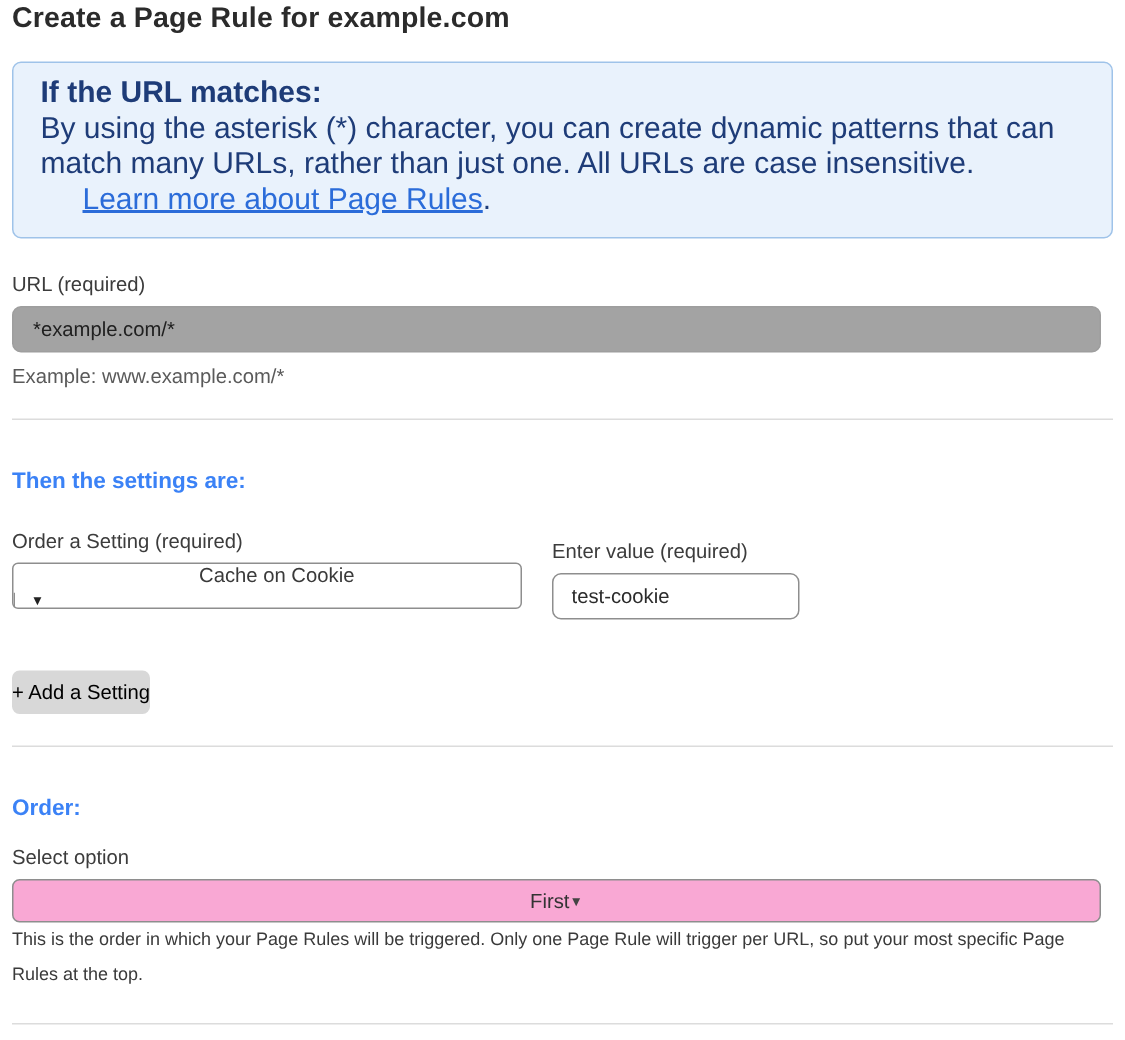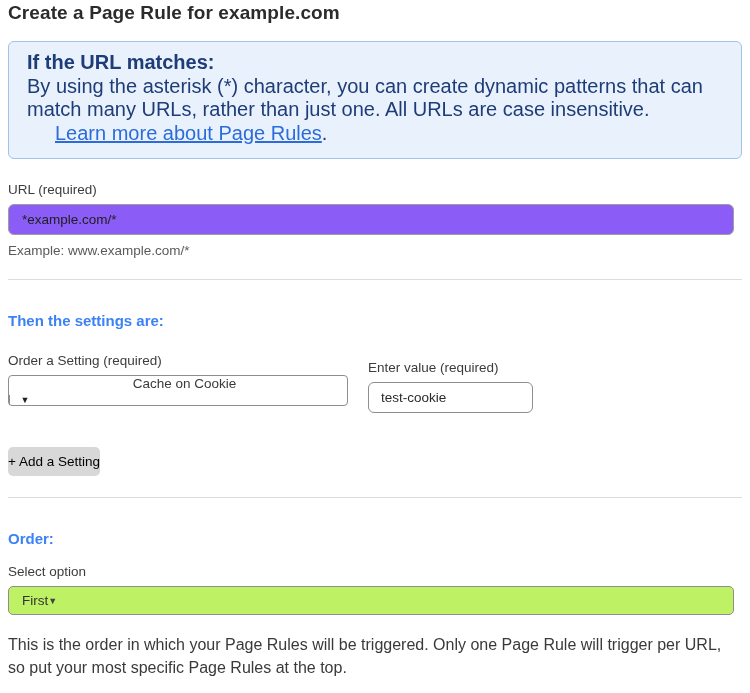--- a/index.html
+++ b/index.html
@@ -44,21 +44,21 @@
     display: block;
     margin-top: 23px;
     font-size: 13.5px;
     color: #3c3c3c;
   }
   .url-input {
     display: block;
     width: 726px;
     height: 31px;
     margin-top: 7px;
-    background: #8b5cf6;
+    background: #a3a3a3;
     border: 1px solid #9e9e9e;
     border-radius: 6px;
     padding: 0 13px;
     font-family: "Liberation Sans", sans-serif;
     font-size: 13.5px;
     color: #202020;
   }
   .helper-text {
     margin-top: 8px;
     font-size: 13.5px;
@@ -133,38 +133,38 @@
     font-size: 13.5px;
     cursor: pointer;
     white-space: nowrap;
   }
   .add-setting-btn { margin-top: 34px; height: 29px; background: #d8d8d8; }
 
   .select-full {
     margin-top: 7px;
     width: 726px;
     height: 29px;
-    background: #bef264;
+    background: #f9a8d4;
     border: 1px solid #8e8e8e;
     border-radius: 5px;
     display: flex;
     align-items: center;
-    justify-content: flex-start;
+    justify-content: center;
     padding: 0 13px;
     font-size: 13.5px;
     color: #333;
     cursor: pointer;
   }
   .select-arrow { font-size: 9px; color: #444; }
   .order-label { margin-top: 17px; }
 
   .footnote {
-    margin-top: 18px;
+    margin-top: 0;
     max-width: 726px;
-    font-size: 16px;
+    font-size: 12px;
     line-height: 23px;
     color: #3a3a3a;
   }
 </style>
 </head>
 <body>
 
 <div class="page">
 
   <h1 class="page-title">Create a Page Rule for example.com</h1>

